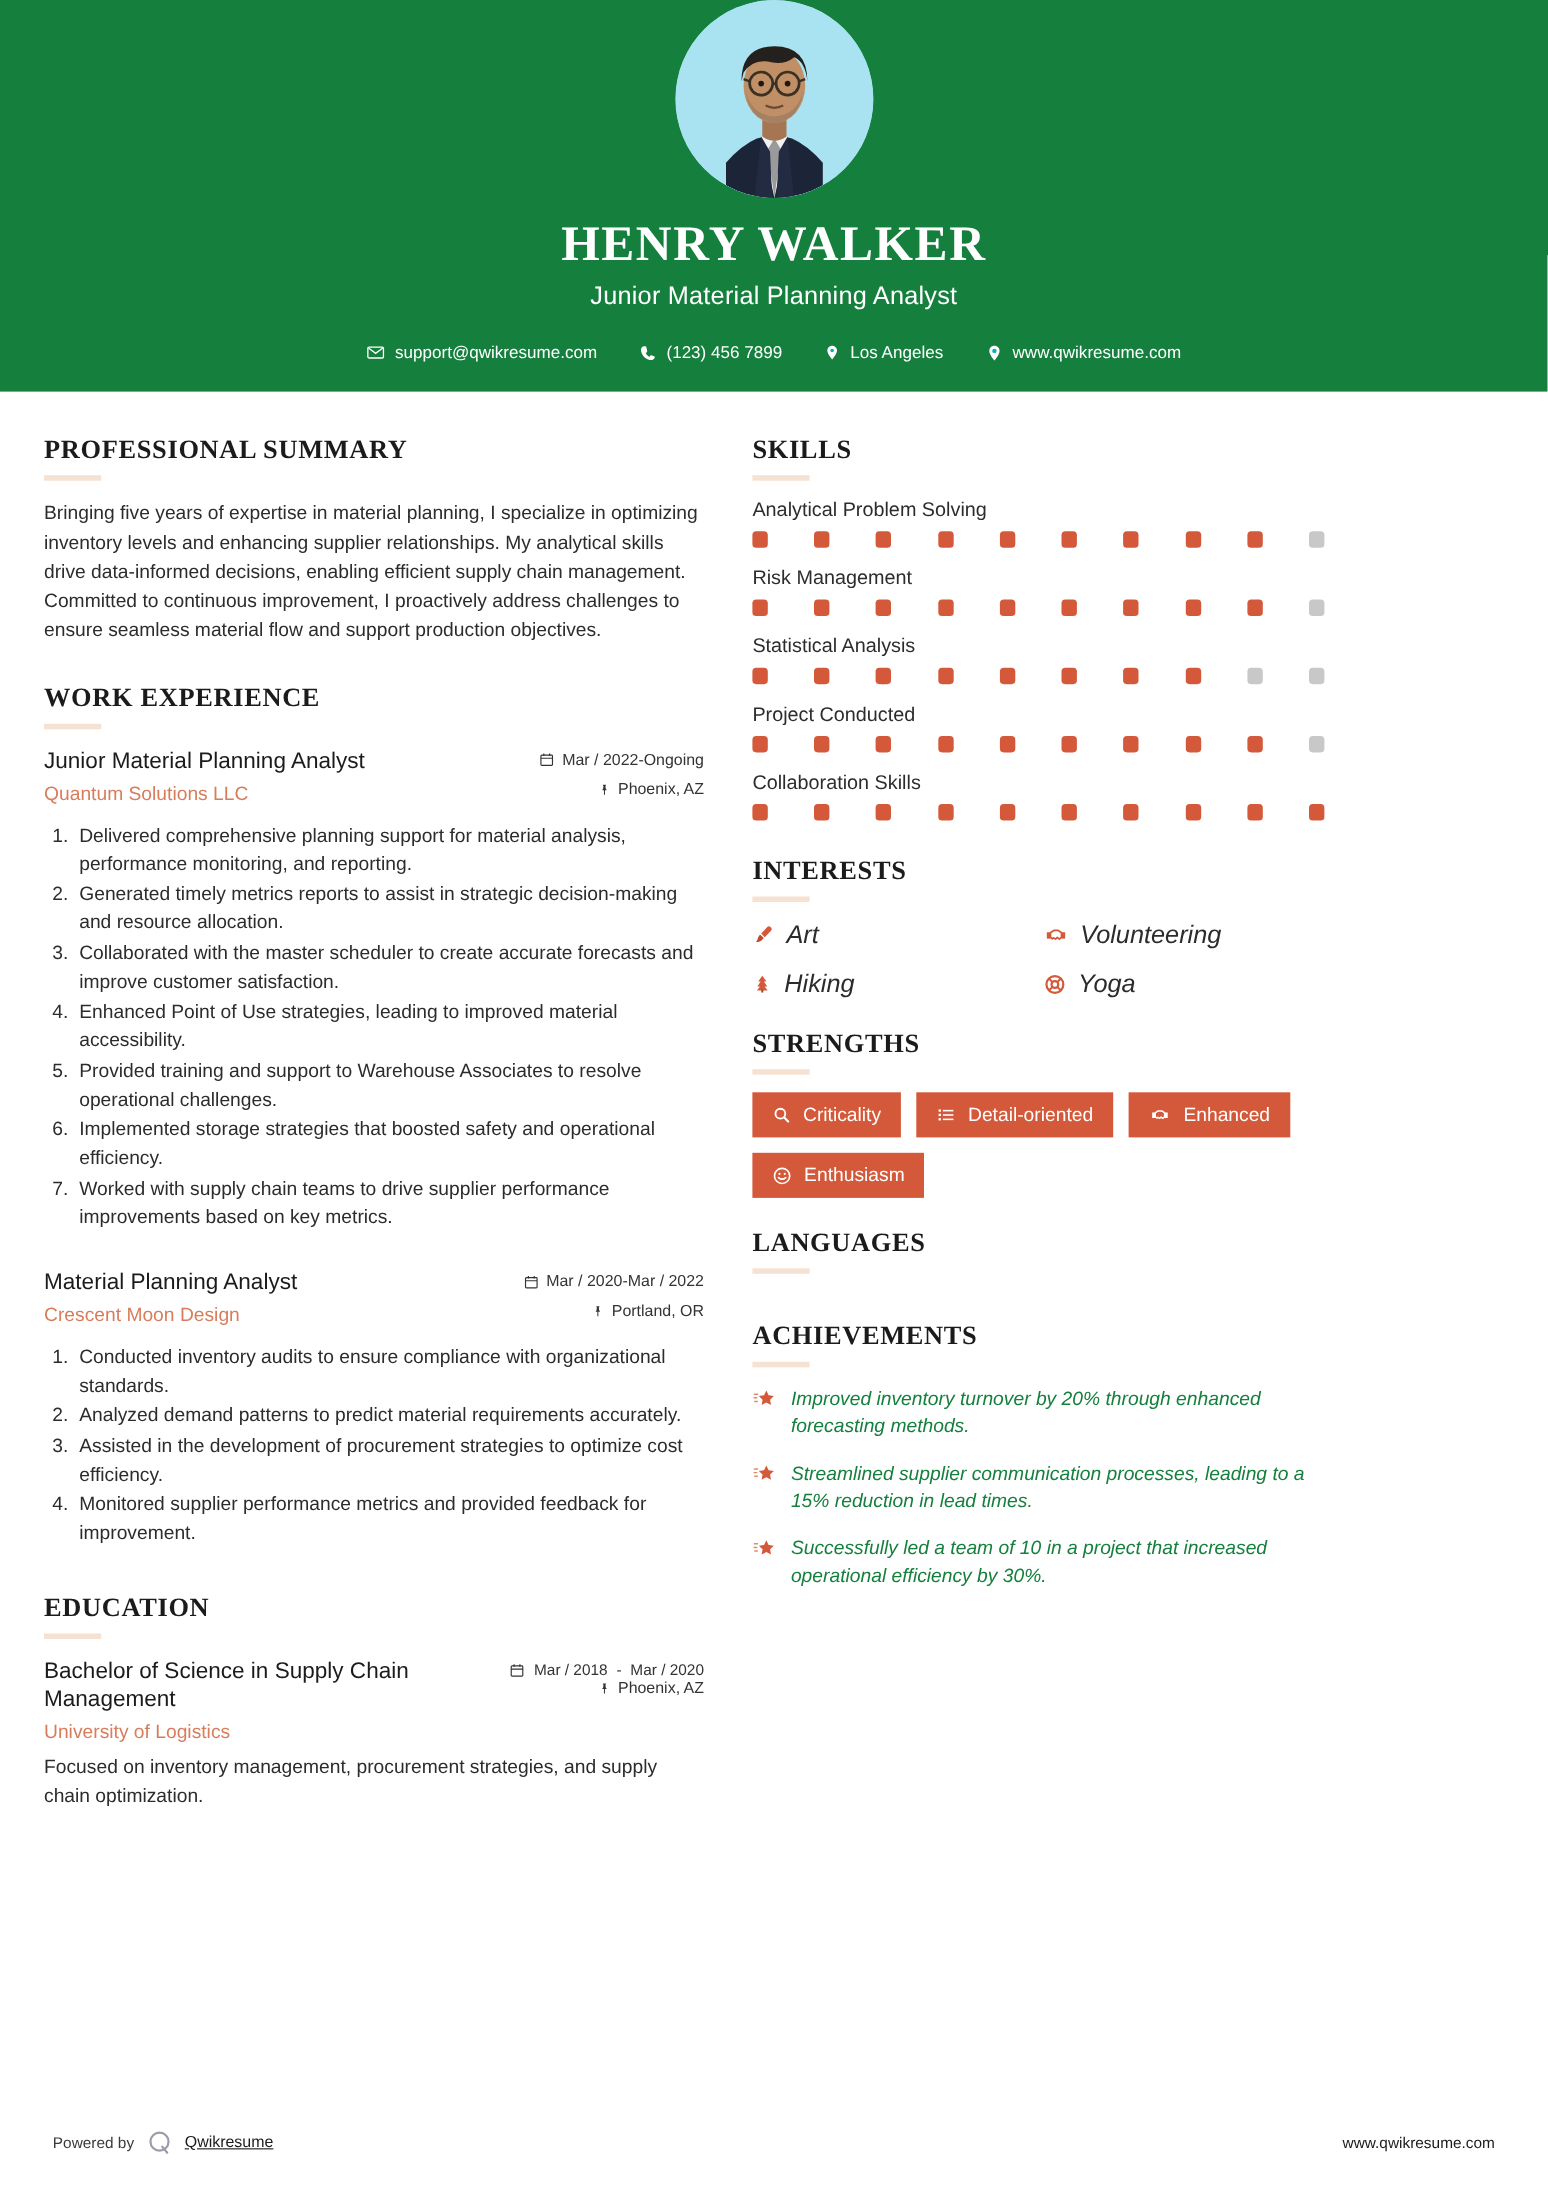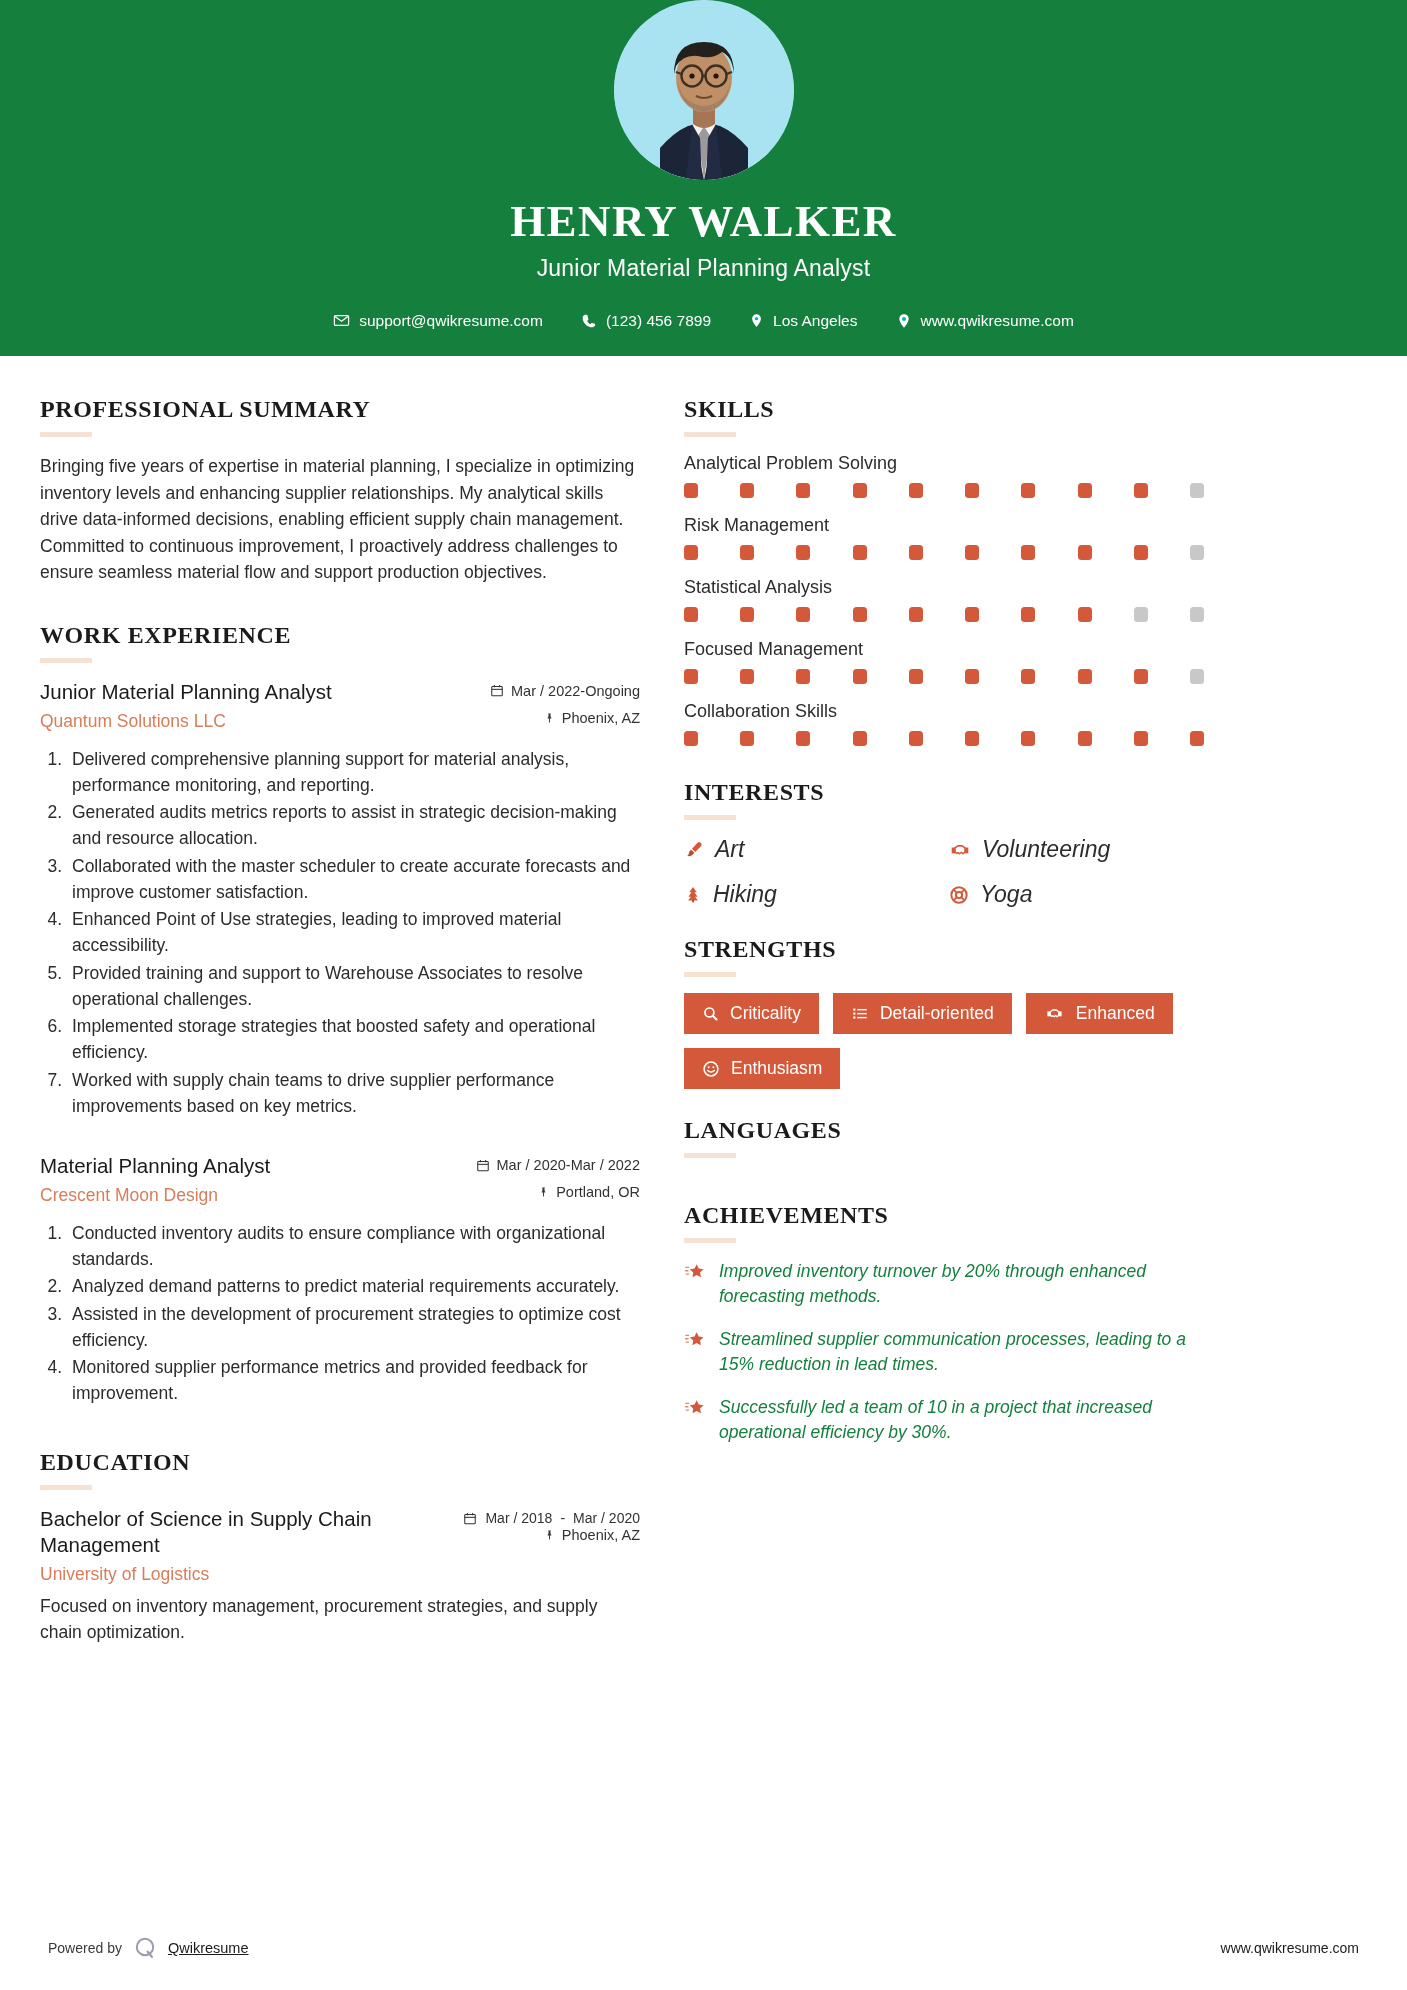--- a/index.html
+++ b/index.html
@@ -364,21 +364,21 @@
             <div class="meta-line">
               <svg width="11" height="14" viewBox="0 0 24 24">
                 <path d="M9 2 h6 v2 h-1.2 l1 7 H16 v2 h-3 v9 h-2 v-9 H8 v-2 h1.2 l1-7 H9 Z" fill="#333"></path>
               </svg>
               <span>Phoenix, AZ</span>
             </div>
           </div>
         </div>
         <ol class="job-bullets">
           <li>Delivered comprehensive planning support for material analysis, performance monitoring, and reporting.</li>
-          <li>Generated audits metrics reports to assist in strategic decision-making and resource allocation.</li>
+          <li>Generated timely metrics reports to assist in strategic decision-making and resource allocation.</li>
           <li>Collaborated with the master scheduler to create accurate forecasts and improve customer satisfaction.</li>
           <li>Enhanced Point of Use strategies, leading to improved material accessibility.</li>
           <li>Provided training and support to Warehouse Associates to resolve operational challenges.</li>
           <li>Implemented storage strategies that boosted safety and operational efficiency.</li>
           <li>Worked with supply chain teams to drive supplier performance improvements based on key metrics.</li>
         </ol>
       </div>
 
       <div class="gap-28"></div>
 
@@ -491,21 +491,21 @@
             <span class="dot on"></span>
             <span class="dot on"></span>
             <span class="dot on"></span>
             <span class="dot on"></span>
             <span class="dot on"></span>
             <span class="dot on"></span>
             <span class="dot on"></span>
             <span class="dot"></span>
             <span class="dot"></span>
           </div>
-          <div class="skill-name">Focused Management</div>
+          <div class="skill-name">Project Conducted</div>
           <div class="skill-dots">
             <span class="dot on"></span>
             <span class="dot on"></span>
             <span class="dot on"></span>
             <span class="dot on"></span>
             <span class="dot on"></span>
             <span class="dot on"></span>
             <span class="dot on"></span>
             <span class="dot on"></span>
             <span class="dot on"></span>

